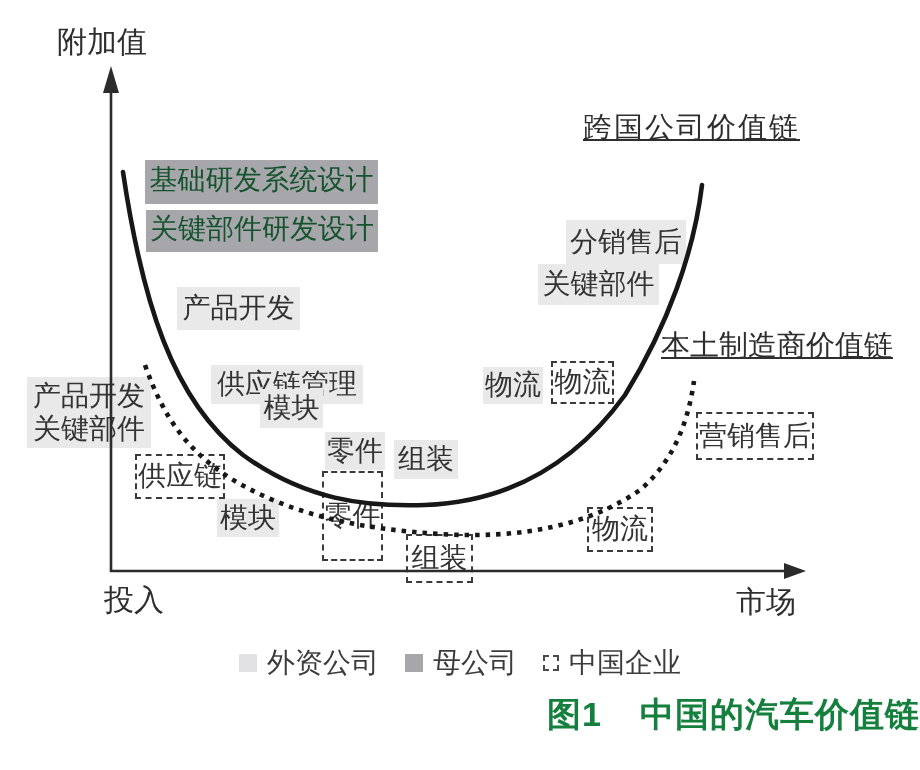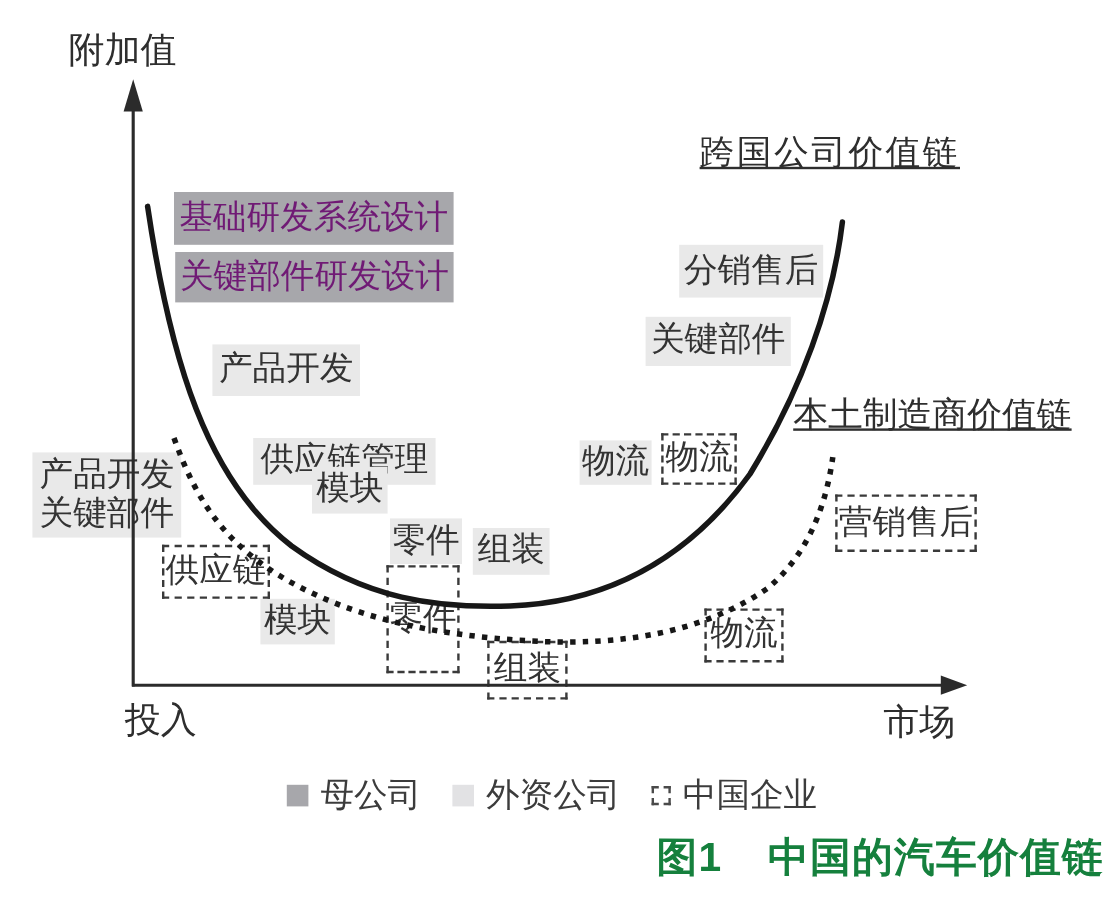--- a/index.html
+++ b/index.html
@@ -9,21 +9,21 @@
     --parent-fill:#a7a7ab;--foreign-fill:#e9e9e9;--chinese-border:#3a3a3a;
     --curve:#171717;--ink:#333333;
   }
   
   #nodes{position:absolute;inset:0;z-index:1;}
   .node{
     position:absolute;display:flex;align-items:center;justify-content:center;
     box-sizing:border-box;font-size:28px;line-height:1.15;color:var(--ink);
     text-align:center;white-space:nowrap;
   }
-  .node.parent{background:var(--parent-fill);color:#701a75;}
+  .node.parent{background:var(--parent-fill);color:#14532d;font-family:Liberation Mono, monospace;}
   .node.foreign{background:var(--foreign-fill);}
   .node.chinese{background:transparent;border:2px dashed var(--chinese-border);}
   .node .line{display:block;}
   .node.multiline{flex-direction:column;align-items:flex-start;padding-left:6px;}
 
   svg#diagram{position:absolute;inset:0;z-index:2;pointer-events:none;}
 
   
   #labels{position:absolute;inset:0;z-index:3;padding-left:32px;}
   .axis-label,.curve-label{position:absolute;color:#2e2e2e;white-space:nowrap;}
@@ -61,21 +61,21 @@
       <div class="node foreign multiline" style="left: 27px; top: 377px; width: 124px; height: 71px;">
         <span class="line">产品开发</span>
         <span class="line">关键部件</span>
       </div>
       <div class="node foreign" style="left: 260px; top: 389px; width: 63px; height: 39px;">模块</div>
       <div class="node foreign" style="left: 325px; top: 432px; width: 60px; height: 38px;">零件</div>
       <div class="node foreign" style="left: 394px; top: 440px; width: 64px; height: 39px;">组装</div>
       <div class="node foreign" style="left: 217px; top: 499px; width: 62px; height: 38px;">模块</div>
       <div class="node foreign" style="left: 483px; top: 367px; width: 60px; height: 37px;">物流</div>
       <div class="node foreign" style="left: 538px; top: 264px; width: 121px; height: 41px;">关键部件</div>
-      <div class="node foreign" style="left: 566px; top: 204px; width: 120px; height: 44px;">分销售后</div>
+      <div class="node foreign" style="left: 566px; top: 220px; width: 120px; height: 44px;">分销售后</div>
       <div class="node chinese" style="left: 135px; top: 454px; width: 90px; height: 45px;">供应链</div>
       <div class="node chinese" style="left: 322px; top: 471px; width: 61px; height: 90px;">零件</div>
       <div class="node chinese" style="left: 406px; top: 534px; width: 67px; height: 49px;">组装</div>
       <div class="node chinese" style="left: 551px; top: 361px; width: 63px; height: 43px;">物流</div>
       <div class="node chinese" style="left: 587px; top: 507px; width: 66px; height: 45px;">物流</div>
       <div class="node chinese" style="left: 696px; top: 412px; width: 118px; height: 48px;">营销售后</div>
     </div>
 
   <svg id="diagram" width="920" height="770" viewBox="0 0 920 770">
 
@@ -95,26 +95,26 @@
   <div id="labels">
     <div class="axis-label" style="left:57px;top:22px;">附加值</div>
     <div class="axis-label" style="left:104px;top:580px;">投入</div>
     <div class="axis-label" style="left:736px;top:582px;">市场</div>
     <div class="curve-label" style="left:583px;top:108px;letter-spacing:2px;">跨国公司价值链</div>
     <div class="curve-label" style="left:661px;top:326px;">本土制造商价值链</div>
   </div>
 
   <div id="legend">
     <div class="legend-item">
+      <span class="swatch foreign"></span>
+      <span>外资公司</span>
+    </div>
+    <div class="legend-item">
       <span class="swatch parent"></span>
       <span>母公司</span>
-    </div>
-    <div class="legend-item">
-      <span class="swatch foreign"></span>
-      <span>外资公司</span>
     </div>
     <div class="legend-item">
       <span class="swatch chinese"></span>
       <span>中国企业</span>
     </div>
   </div>
 
   <div id="caption">
     <span>图1</span><span class="gap"></span><span>中国的汽车价值链</span>
   </div>

